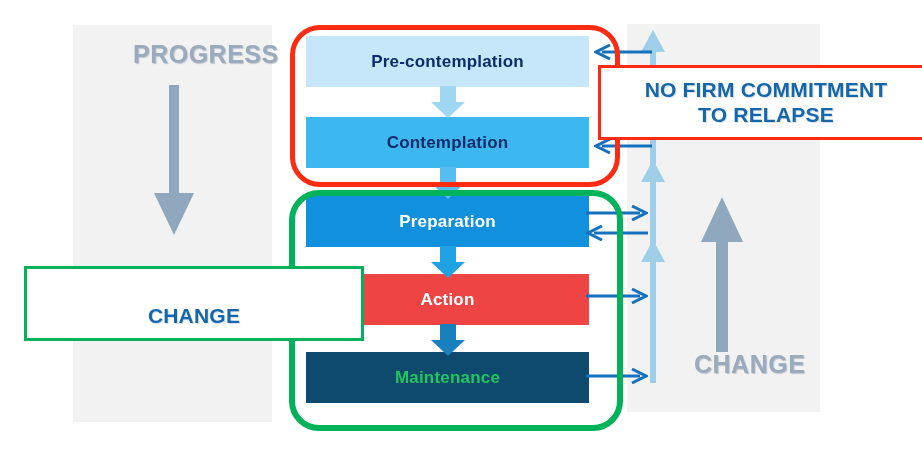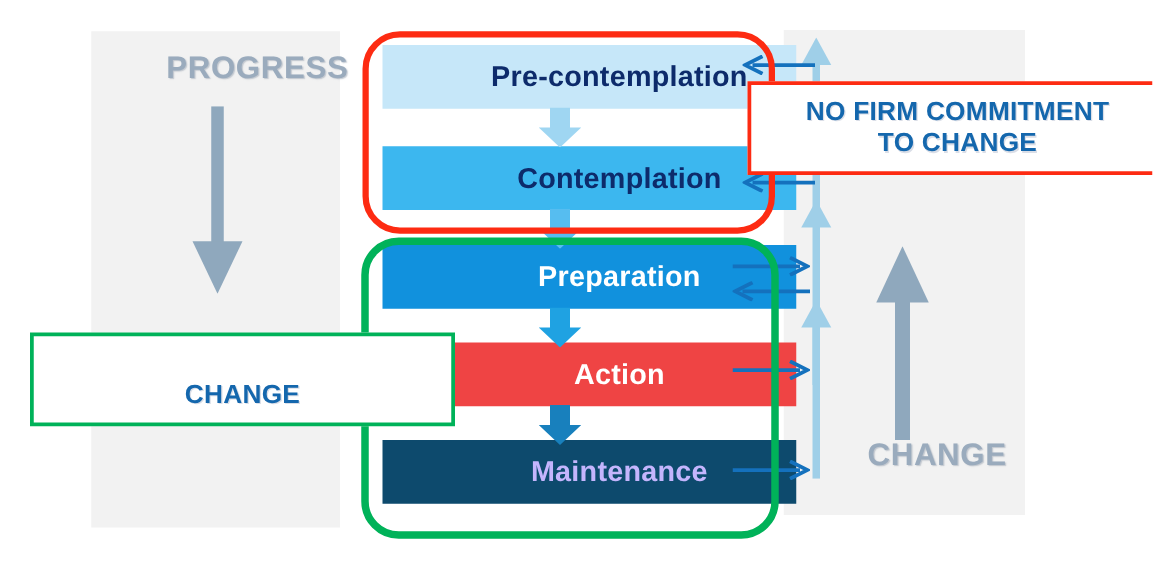--- a/index.html
+++ b/index.html
@@ -44,29 +44,28 @@
 
   
   .stage-box{
     position:absolute;
     left:306px;
     width:283px;
     display:flex;
     align-items:center;
     justify-content:center;
     font-weight:bold;
-    font-size:23px;
+    font-size:17px;
     letter-spacing:.2px;
-    padding-left:48px;
   }
   #box-pre    { top:36px;  height:51px; background:#c6e7f9; color:#0d2b6b; }
   #box-con    { top:117px; height:51px; background:#3cb7ef; color:#0d2b6b; }
   #box-prep   { top:196px; height:51px; background:#1191dd; color:#ffffff; }
   #box-act    { top:274px; height:51px; background:#ef4444; color:#ffffff; }
-  #box-maint  { top:352px; height:51px; background:#0d4a6d; color:#c4b5fd; }
+  #box-maint  { top:352px; height:51px; background:#0d4a6d; color:#22c55e; }
 
   
   .flow-arrow{ position:absolute; left:430px; width:36px; height:32px; }
   #flow-1{ top:86px;  }
   #flow-2{ top:167px; }
   #flow-3{ top:246px; }
   #flow-4{ top:324px; }
 
   
   .group-outline{
@@ -262,21 +261,21 @@
       </g>
     </svg>
   </div>
 
   <div class="group-outline" id="group-red"></div>
   <div class="group-outline" id="group-green"></div>
 
   <div class="callout" id="callout-red">
     <div>
       <span>NO FIRM COMMITMENT</span><br>
-      <span>TO CHANGE</span>
+      <span>TO RELAPSE</span>
     </div>
   </div>
 
   <div class="callout" id="callout-green">
     <div>
       <br>
       <span>CHANGE</span>
     </div>
   </div>
 

